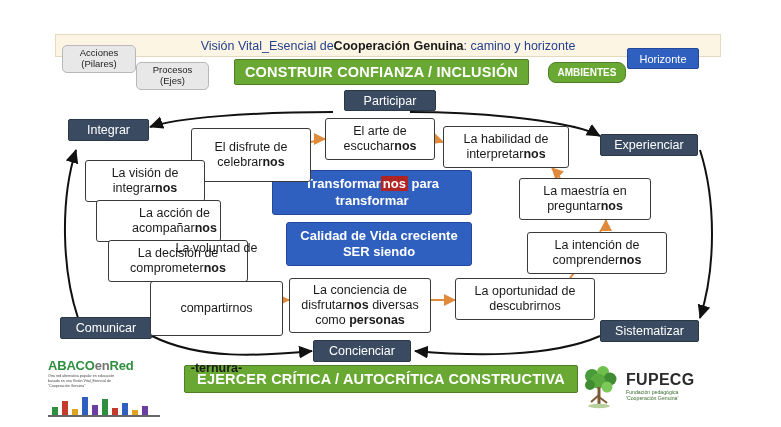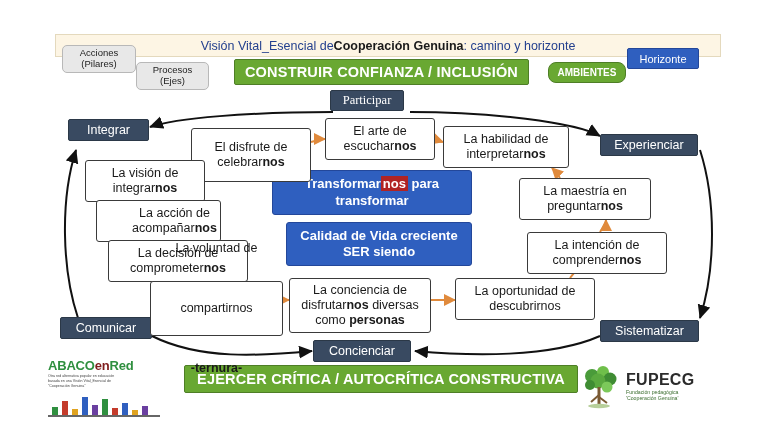--- a/index.html
+++ b/index.html
@@ -42,21 +42,21 @@
     left:548px;top:62px;width:78px;height:21px;
     background:#69a832;border:1px solid #4e7e26;border-radius:8px;
     color:#fff;font-weight:bold;font-size:10px;
   }
 
   
   .navy{
     background:#394a61;border:1px solid #2b3847;border-radius:2px;
     color:#ffffff;font-size:12.5px;
   }
-  .n-participar{left:330px;top:90px;width:74px;height:21px;font-family:Liberation Serif, serif;}
+  .n-participar{left:344px;top:90px;width:92px;height:21px;}
   .n-integrar{left:68px;top:119px;width:81px;height:22px;}
   .n-experienciar{left:600px;top:134px;width:98px;height:22px;}
   .n-comunicar{left:60px;top:317px;width:92px;height:22px;}
   .n-sistematizar{left:600px;top:320px;width:99px;height:22px;}
   .n-concienciar{left:313px;top:340px;width:98px;height:22px;}
   .n-horizonte{left:627px;top:48px;width:72px;height:21px;background:#2f5fbf;border-color:#23479a;font-size:11px;}
 
   
   .bluebox{
     background:#2f5fbf;border:1px solid #23479a;border-radius:3px;
@@ -82,21 +82,21 @@
   .w-decision{left:108px;top:240px;width:140px;height:42px;}
   .w-voluntad{left:150px;top:281px;width:133px;height:55px;gap:45px;}
   .w-conciencia{left:289px;top:278px;width:142px;height:55px;}
   .w-oportunidad{left:455px;top:278px;width:140px;height:42px;}
   .w-maestria{left:519px;top:178px;width:132px;height:42px;}
   .w-intencion{left:527px;top:232px;width:140px;height:42px;}
 
   
   .logo-abaco{position:absolute;left:48px;top:358px;width:120px;height:56px;}
   .logo-abaco .ab-title{font-size:13px;font-weight:bold;color:#2f8f3f;letter-spacing:-.2px;}
-  .logo-abaco .ab-title .red{color:#7f1d1d;}
+  .logo-abaco .ab-title .red{color:#737373;}
   .logo-abaco .ab-sub{font-size:3.6px;color:#444;line-height:1.45;margin-top:1px;}
   .logo-abaco .ab-bars{position:relative;height:24px;margin-top:3px;}
   .logo-abaco .ab-bars i{position:absolute;bottom:0;width:6px;display:block;}
   .ab-base{position:absolute;left:0;bottom:0;width:112px;height:2px;background:#666;}
 
   .logo-fupecg{position:absolute;left:578px;top:358px;width:150px;height:56px;display:flex;align-items:center;}
   .fup-tree{width:44px;height:46px;position:relative;}
   .fup-txt{margin-left:4px;}
   .fup-name{font-size:16px;font-weight:bold;color:#2b2b2b;letter-spacing:.3px;}
   .fup-l1{font-size:5.2px;color:#3b6d2f;}

